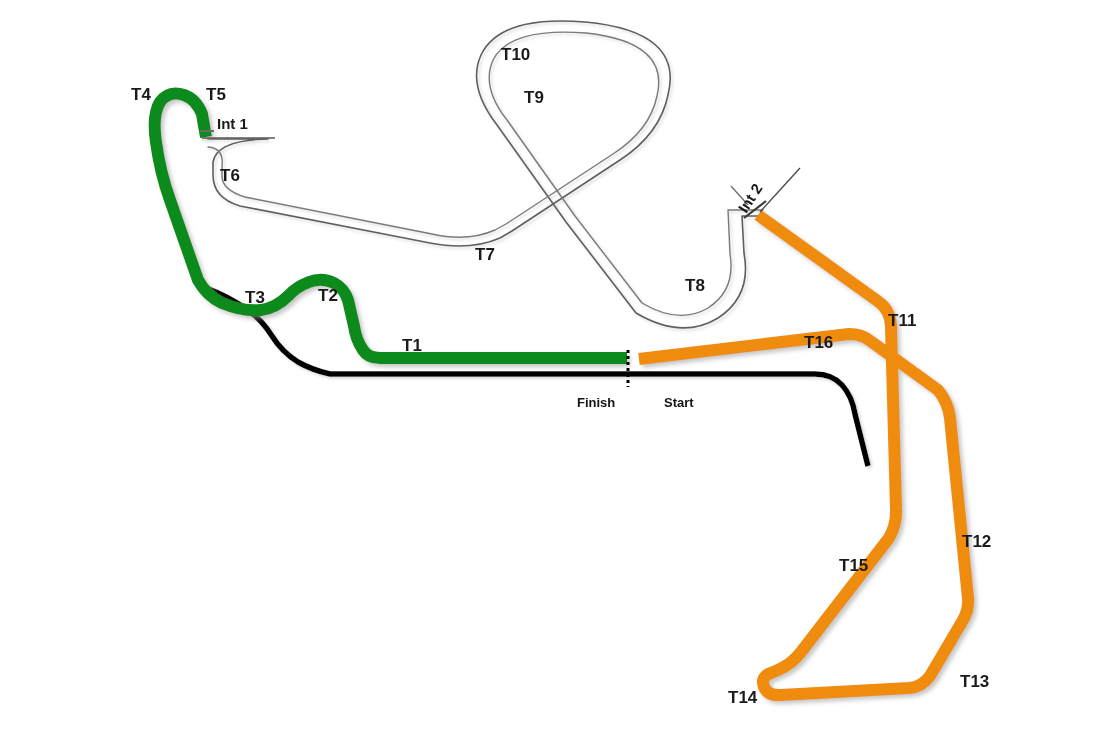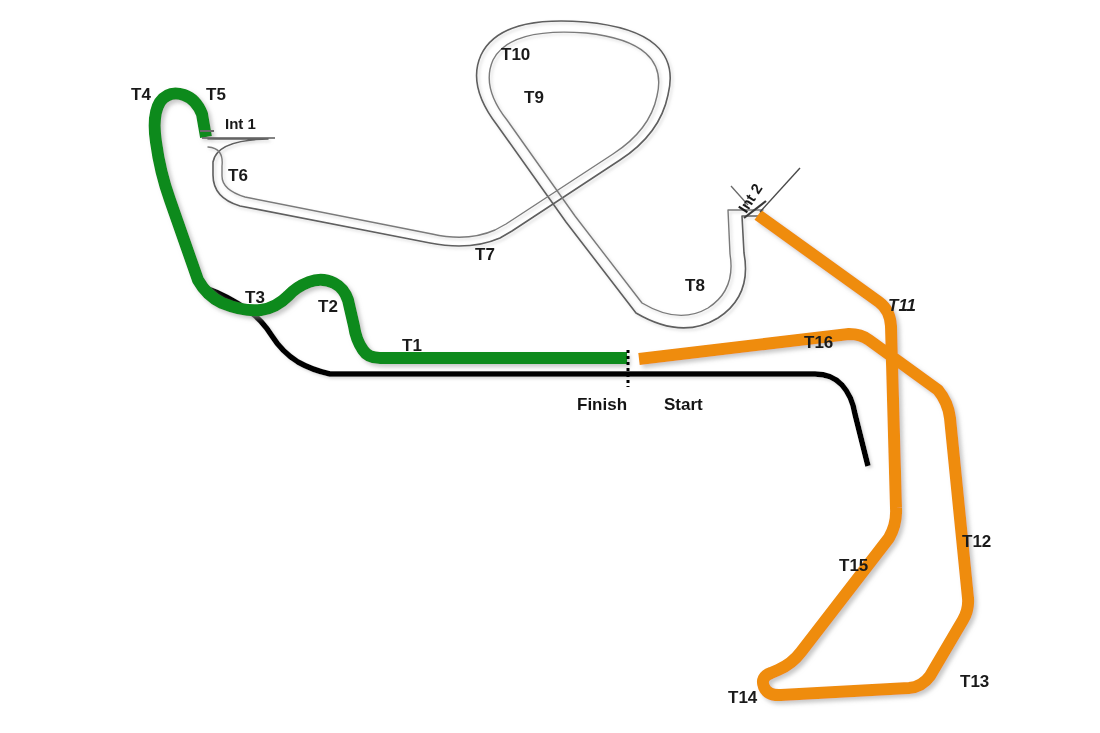--- a/index.html
+++ b/index.html
@@ -44,21 +44,21 @@
     font-size: 15px;
     color: #1a1a1a;
     white-space: nowrap;
     line-height: 1;
     user-select: none;
   }
   .startfinish-label {
     position: absolute;
     font-family: "Liberation Sans", sans-serif;
     font-weight: bold;
-    font-size: 17px;
+    font-size: 13px;
     color: #141414;
     white-space: nowrap;
     line-height: 1;
     user-select: none;
   }
   .rot-int2 {
     transform: rotate(-57deg);
     transform-origin: left bottom;
   }
 </style>
@@ -187,43 +187,43 @@
 
     <g>
       <line x1="628" y1="350" x2="628" y2="387" stroke="#000000" stroke-width="3" stroke-dasharray="3 3"></line>
     </g>
   </svg>
 
   <div class="corner-label" style="left:103px; top:86px;margin-left:28px;">T4</div>
 
   <div class="corner-label" style="left:206px; top:86px;">T5</div>
 
-  <div class="sector-label" style="left:225px; top:116px;">Int 1</div>
-
-  <div class="corner-label" style="left:228px; top:167px;">T6</div>
+  <div class="sector-label" style="left:217px; top:116px;">Int 1</div>
+
+  <div class="corner-label" style="left:220px; top:167px;">T6</div>
 
   <div class="corner-label" style="left:501px; top:46px;">T10</div>
 
   <div class="corner-label" style="left:524px; top:89px;">T9</div>
 
   <div class="corner-label" style="left:475px; top:246px;">T7</div>
 
   <div class="corner-label" style="left:685px; top:277px;">T8</div>
 
   <div class="sector-label rot-int2" style="left:748px; top:200px;">Int 2</div>
 
   <div class="corner-label" style="left:245px; top:276px;margin-top:13px;">T3</div>
 
-  <div class="corner-label" style="left:318px; top:298px;">T2</div>
+  <div class="corner-label" style="left:318px; top:287px;">T2</div>
 
   <div class="corner-label" style="left:391px; top:337px;margin-left:11px;">T1</div>
 
   <div class="corner-label" style="left:804px; top:334px;">T16</div>
 
-  <div class="corner-label" style="left:888px; top:297px;font-style:italic;">T11</div>
+  <div class="corner-label" style="left:888px; top:312px;">T11</div>
 
   <div class="corner-label" style="left:962px; top:533px;text-align:right;">T12</div>
 
   <div class="corner-label" style="left:839px; top:557px;text-align:right;">T15</div>
 
   <div class="corner-label" style="left:924px; top:673px;margin-left:36px;">T13</div>
 
   <div class="corner-label" style="left:728px; top:689px;">T14</div>
 
   <div class="startfinish-label" style="left:577px; top:396px;">Finish</div>

